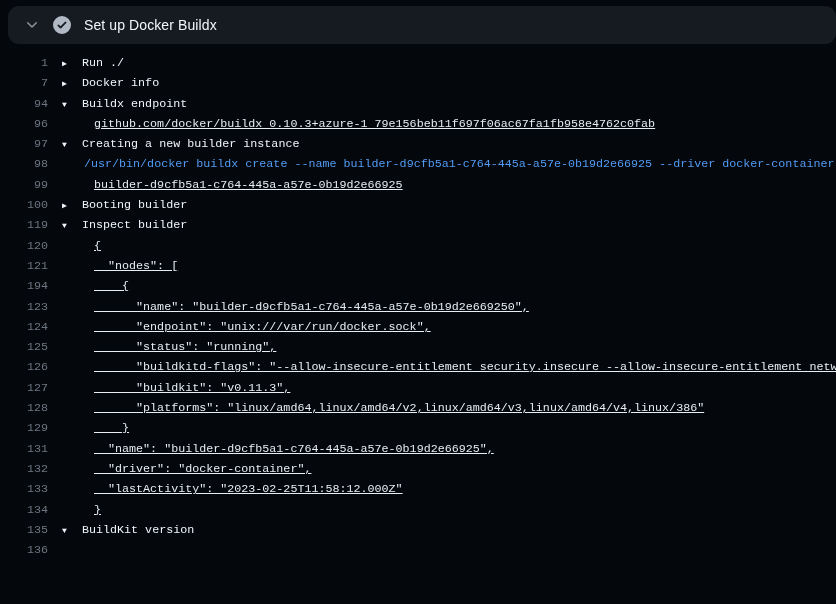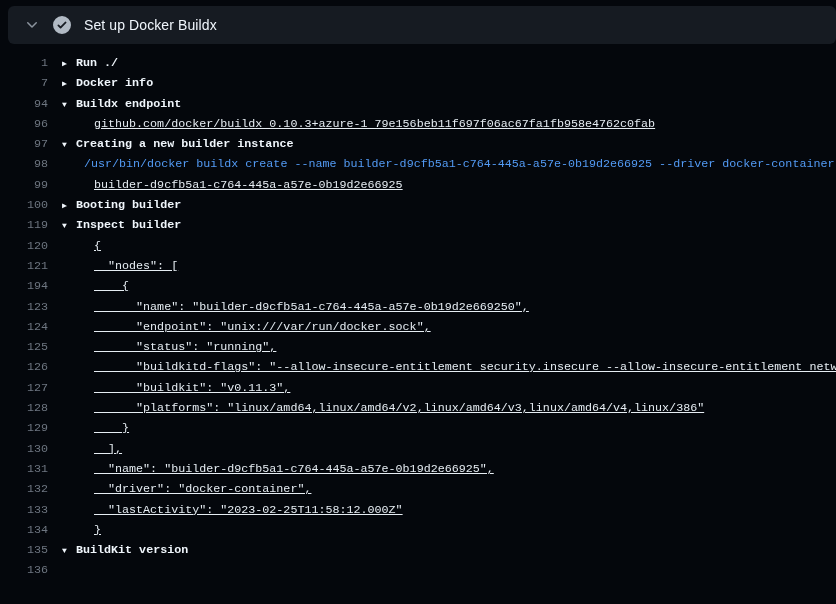--- a/index.html
+++ b/index.html
@@ -9,21 +9,21 @@
     width: 836px;
     height: 604px;
     overflow: hidden;
     font-family: "Liberation Sans", sans-serif;
   }
   .step-header {
     margin: 6px 0 0 8px;
     width: calc(100% - 8px);
     height: 38px;
     background: var(--header_bg, #161b22);
-    border-radius: 6px;
+    border-radius: 11px;
     display: flex;
     align-items: center;
     padding-left: 16px;
     box-sizing: border-box;
     cursor: pointer;
   }
   .step-header .chev {
     width: 16px;
     height: 16px;
     flex: 0 0 auto;
@@ -64,21 +64,21 @@
   }
   .arrow {
     flex: 0 0 12px;
     width: 12px;
     margin-left: 14px;
     font-size: 8px;
     color: var(--group_title, #f0f6fc);
     text-align: left;
   }
   .txt { white-space: pre; }
-  .t-group    { color: var(--group_title, #f0f6fc); margin-left: 2px; cursor: pointer; font-weight: bold; }
+  .t-group    { color: var(--group_title, #f0f6fc); margin-left: 8px; cursor: pointer; }
   .t-command  { color: var(--command, #539bf5); margin-left: 36px; }
   .t-output   { color: var(--output, #e6edf3); margin-left: 46px; text-decoration: underline; }
 </style>
 </head>
 <body>
 
 <div class="step-header">
   <svg class="chev" viewBox="0 0 16 16">
     <path fill="#8b949e" d="M12.78 5.22a.75.75 0 0 1 0 1.06l-4.25 4.25a.75.75 0 0 1-1.06 0L3.22 6.28a.75.75 0 0 1 1.06-1.06L8 8.94l3.72-3.72a.75.75 0 0 1 1.06 0Z"></path>
   </svg>
@@ -102,21 +102,20 @@
       <div class="row"><span class="ln">120</span><span class="txt t-output">{</span></div>
       <div class="row"><span class="ln">121</span><span class="txt t-output">  "nodes": [</span></div>
       <div class="row"><span class="ln">194</span><span class="txt t-output">    {</span></div>
       <div class="row"><span class="ln">123</span><span class="txt t-output">      "name": "builder-d9cfb5a1-c764-445a-a57e-0b19d2e669250",</span></div>
       <div class="row"><span class="ln">124</span><span class="txt t-output">      "endpoint": "unix:///var/run/docker.sock",</span></div>
       <div class="row"><span class="ln">125</span><span class="txt t-output">      "status": "running",</span></div>
       <div class="row"><span class="ln">126</span><span class="txt t-output">      "buildkitd-flags": "--allow-insecure-entitlement security.insecure --allow-insecure-entitlement network.host</span></div>
       <div class="row"><span class="ln">127</span><span class="txt t-output">      "buildkit": "v0.11.3",</span></div>
       <div class="row"><span class="ln">128</span><span class="txt t-output">      "platforms": "linux/amd64,linux/amd64/v2,linux/amd64/v3,linux/amd64/v4,linux/386"</span></div>
       <div class="row"><span class="ln">129</span><span class="txt t-output">    }</span></div>
-      <div class="row"><span class="ln">130</span><span class="txt t-output">  ],</span></div>
       <div class="row"><span class="ln">131</span><span class="txt t-output">  "name": "builder-d9cfb5a1-c764-445a-a57e-0b19d2e66925",</span></div>
       <div class="row"><span class="ln">132</span><span class="txt t-output">  "driver": "docker-container",</span></div>
       <div class="row"><span class="ln">133</span><span class="txt t-output">  "lastActivity": "2023-02-25T11:58:12.000Z"</span></div>
       <div class="row"><span class="ln">134</span><span class="txt t-output">}</span></div>
       <div class="row"><span class="ln">135</span><span class="arrow">▼</span><span class="txt t-group">BuildKit version</span></div>
       <div class="row"><span class="ln">136</span></div>
     </div>
 </div>
 
 </body></html>

